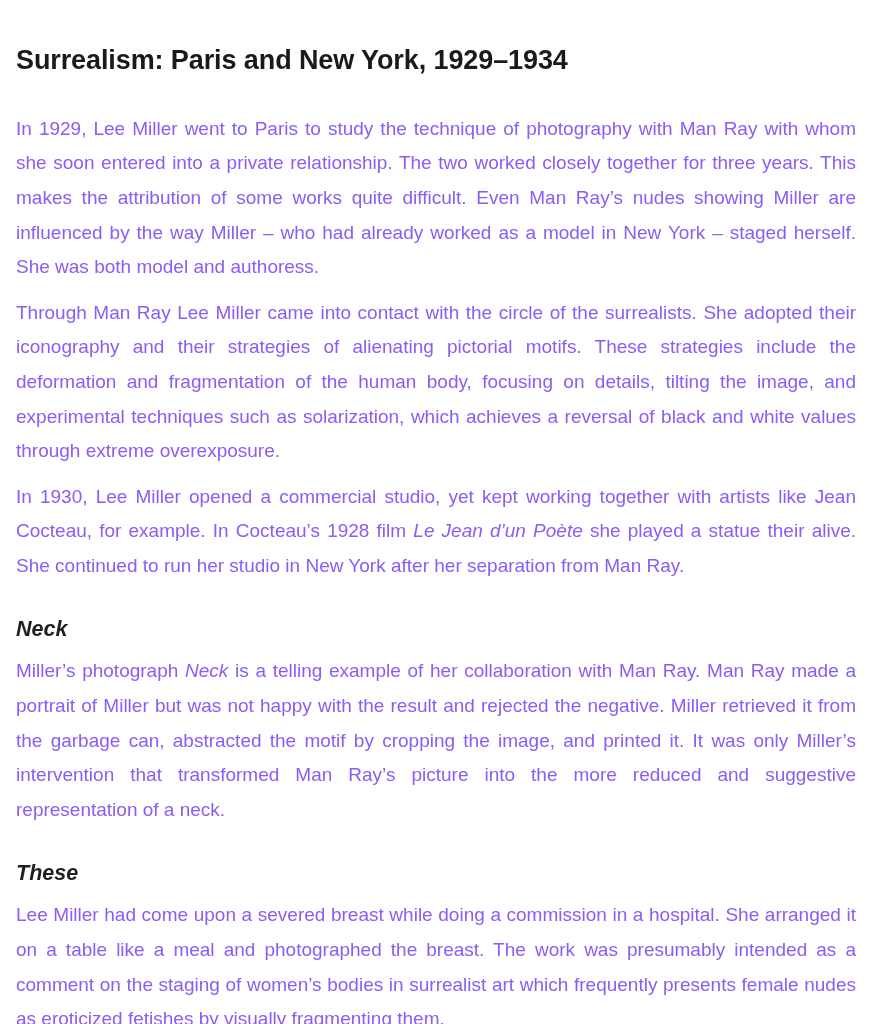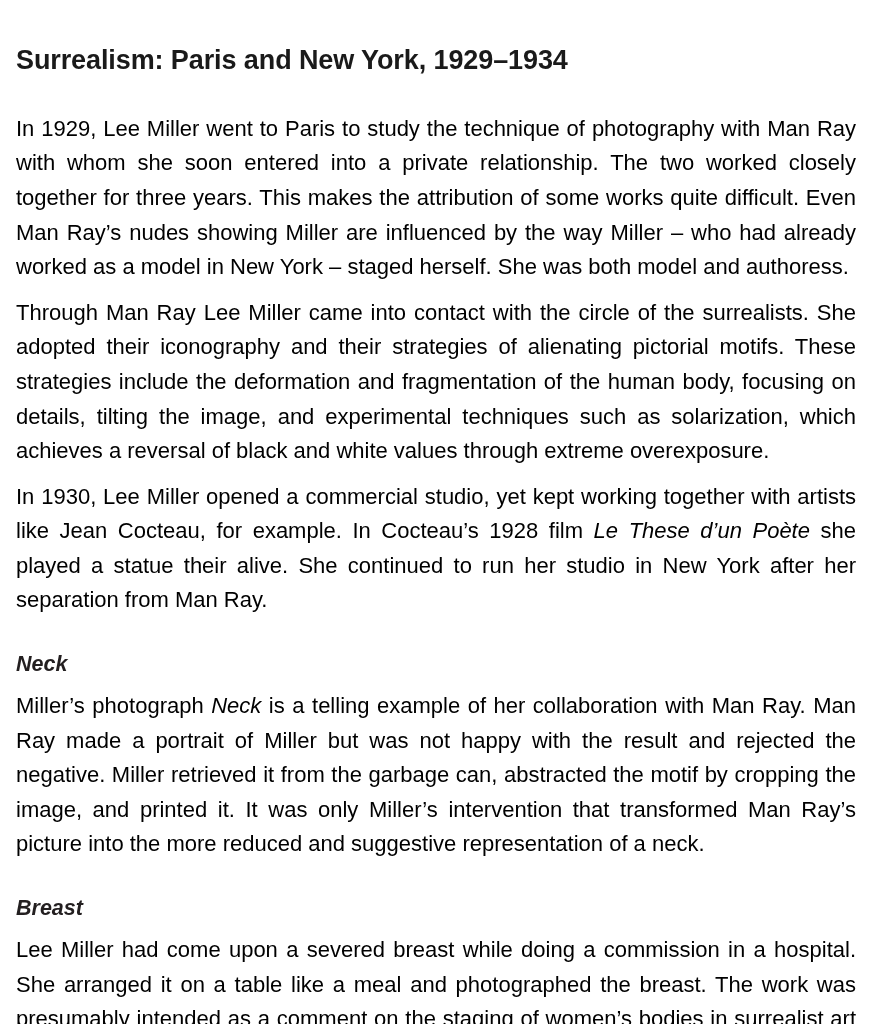--- a/index.html
+++ b/index.html
@@ -24,26 +24,26 @@
   }
   .doc-title {
     font-size: 27px;
     font-weight: bold;
     letter-spacing: -0.1px;
     line-height: 1.25;
     margin: 0 0 34px 0;
     color: #1a1a1a;
   }
   .body-par {
-    font-size: 22px;
+    font-size: 19px;
     line-height: 34.6px;
     text-align: justify;
     text-justify: inter-word;
     margin: 0 0 11px 0;
-    color: #000000;
+    color: #8b5cf6;
     hyphens: none;
   }
   .body-par:last-child {
     margin-bottom: 0;
   }
   .sub-head {
     font-size: 21.5px;
     font-style: italic;
     font-weight: bold;
     line-height: 34px;
@@ -55,19 +55,19 @@
   }
 </style>
 </head>
 <body>
 
 <div class="page">
   <h1 class="doc-title">Surrealism: Paris and New York, 1929–1934</h1>
   <div id="doc-body">
       <p class="body-par"><span>In 1929, Lee Miller went to Paris to study the technique of photography with Man Ray with whom she soon entered into a private relationship. The two worked closely together for three years. This makes the attribution of some works quite difficult. Even Man Ray’s nudes showing Miller are influenced by the way Miller – who had already worked as a model in New York – staged herself. She was both model and authoress.</span></p>
       <p class="body-par"><span>Through Man Ray Lee Miller came into contact with the circle of the surrealists. She adopted their iconography and their strategies of alienating pictorial motifs. These strategies include the deformation and fragmentation of the human body, focusing on details, tilting the image, and experimental techniques such as solarization, which achieves a reversal of black and white values through extreme overexposure.</span></p>
-      <p class="body-par"><span>In 1930, Lee Miller opened a commercial studio, yet kept working together with artists like Jean Cocteau, for example. In Cocteau’s 1928 film </span><span class="it">Le These d’un Poète</span><span> she played a statue their alive. She continued to run her studio in New York after her separation from Man Ray.</span></p>
+      <p class="body-par"><span>In 1930, Lee Miller opened a commercial studio, yet kept working together with artists like Jean Cocteau, for example. In Cocteau’s 1928 film </span><span class="it">Le Jean d’un Poète</span><span> she played a statue their alive. She continued to run her studio in New York after her separation from Man Ray.</span></p>
       <div class="sub-head">Neck</div>
       <p class="body-par"><span>Miller’s photograph </span><span class="it">Neck</span><span> is a telling example of her collaboration with Man Ray. Man Ray made a portrait of Miller but was not happy with the result and rejected the negative. Miller retrieved it from the garbage can, abstracted the motif by cropping the image, and printed it. It was only Miller’s intervention that transformed Man Ray’s picture into the more reduced and suggestive representation of a neck.</span></p>
-      <div class="sub-head">Breast</div>
+      <div class="sub-head">These</div>
       <p class="body-par"><span>Lee Miller had come upon a severed breast while doing a commission in a hospital. She arranged it on a table like a meal and photographed the breast. The work was presumably intended as a comment on the staging of women’s bodies in surrealist art which frequently presents female nudes as eroticized fetishes by visually fragmenting them.</span></p>
     </div>
 </div>
 
 </body></html>

